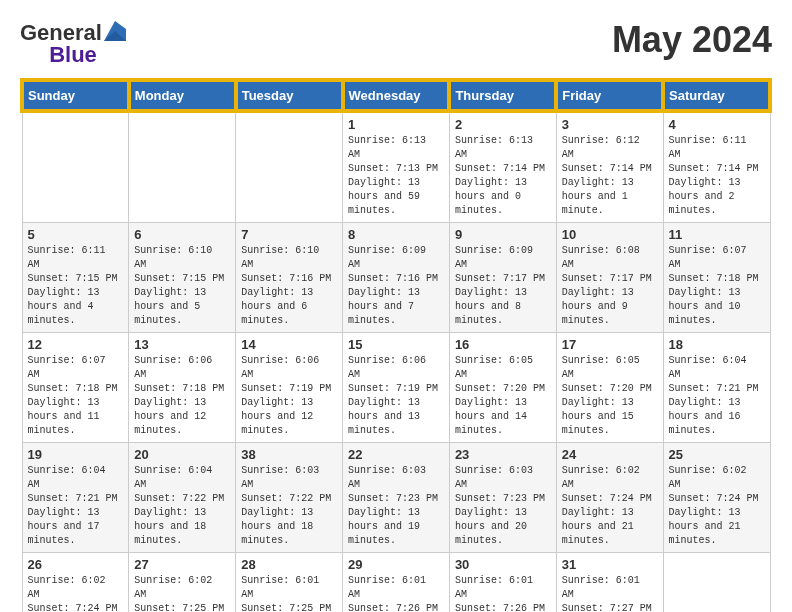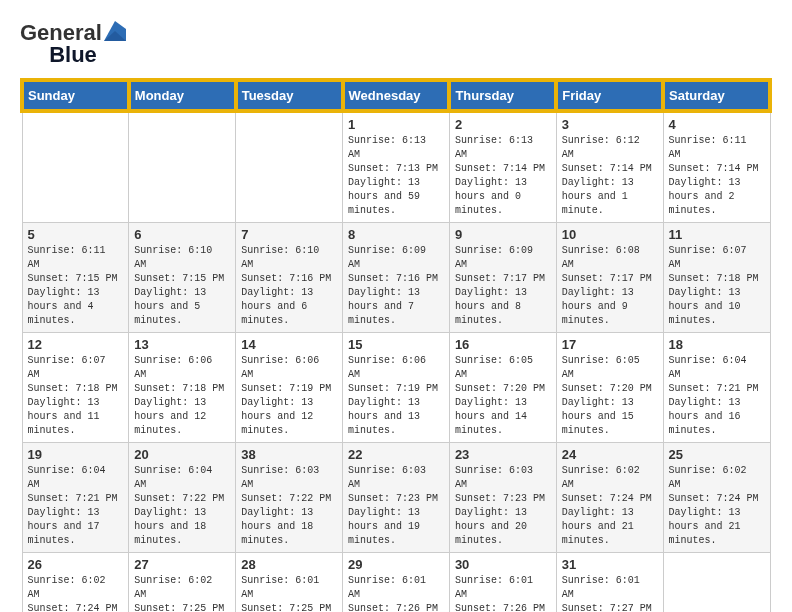--- a/index.html
+++ b/index.html
@@ -83,23 +83,24 @@
 
 <div class="header-area">
   <div class="logo">
     <div style="display:flex;align-items:center;">
       <span style="font-size:22px;font-weight:bold;color:#333;">General</span>
       <svg width="22" height="20" viewBox="0 0 22 20" style="margin-left:2px;margin-top:-4px;">
         <polygon points="0,20 22,20 22,8 11,0" fill="#2d6db5"></polygon>
         <polygon points="0,20 11,10 22,20" fill="#1a4a8a" opacity="0.5"></polygon>
       </svg>
     </div>
-    <span style="font-size:22px;font-weight:bold;color:#0f172a;margin-top:-4px;">Blue</span>
+    <span style="font-size:22px;font-weight:bold;color:#4c1d95;margin-top:-4px;">Blue</span>
   </div>
   <div class="title-area">
+    <div class="month-title">May 2024</div>
   </div>
 </div>
 
 <table>
   <thead>
     <tr>
     <th>Sunday</th>
         <th>Monday</th>
         <th>Tuesday</th>
         <th>Wednesday</th>

